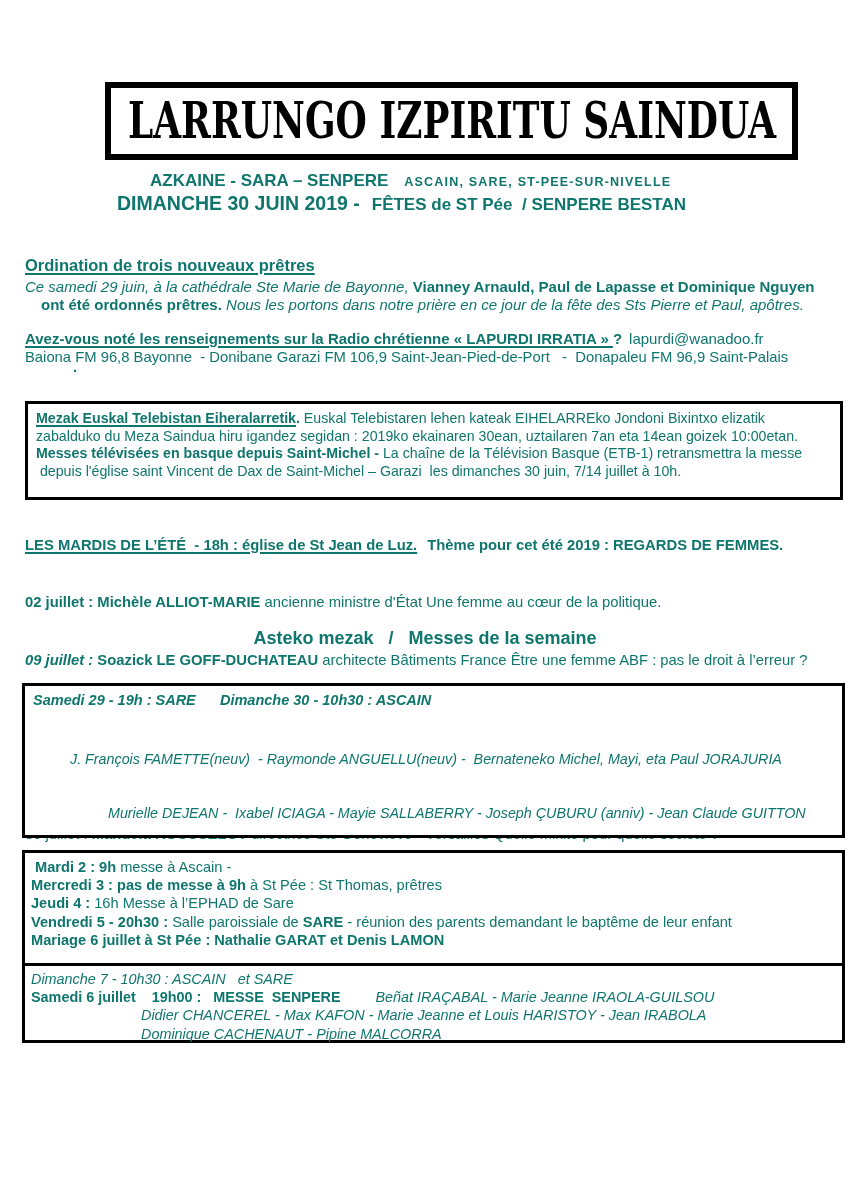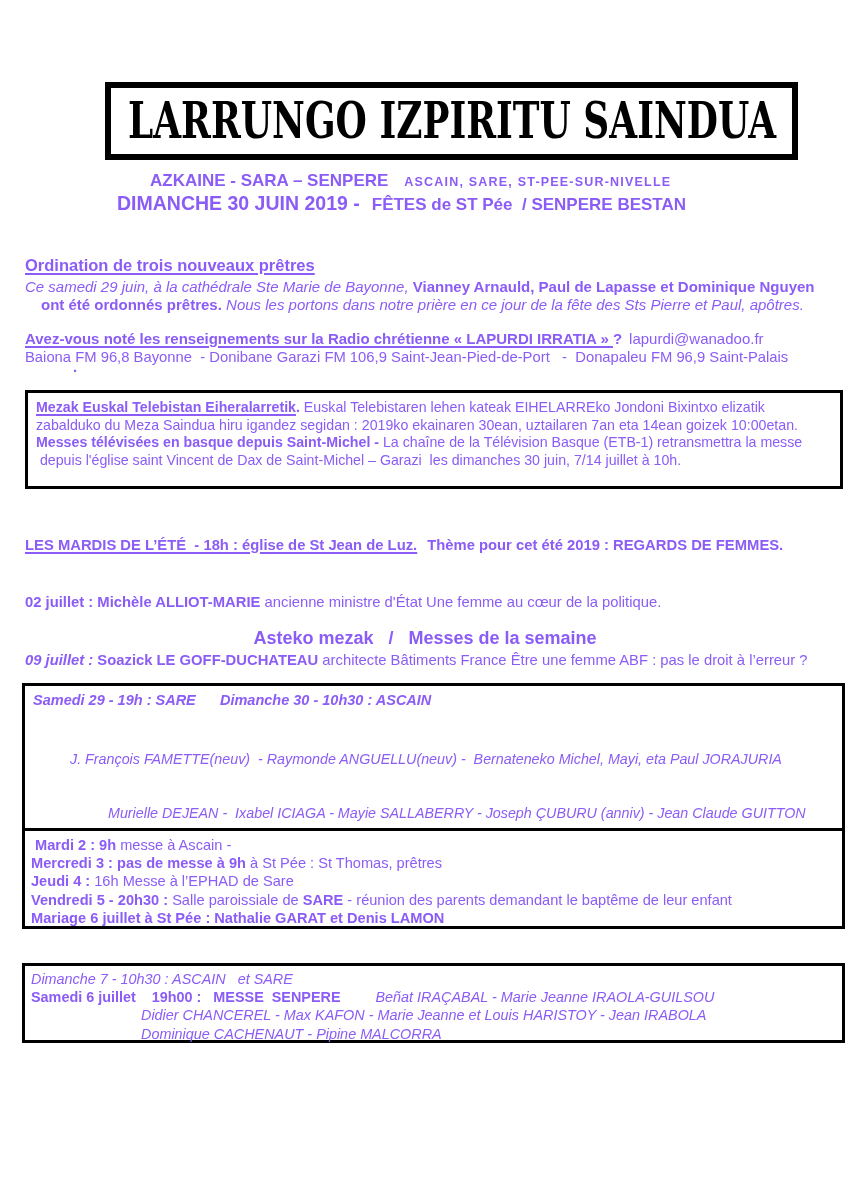--- a/index.html
+++ b/index.html
@@ -1,16 +1,16 @@
 <!DOCTYPE html>
 <html><head>
 <meta charset="utf-8">
 <style>
   html,body{margin:0;padding:0;background:#fff;}
-  .page{position:relative;width:850px;height:1203px;background:#fff;color:#8b5cf6;
+  .page{position:relative;width:850px;height:1203px;background:#fff;color:#0f766e;
         font-family:"Liberation Sans",sans-serif;overflow:hidden;}
   .abs{position:absolute;white-space:pre;}
   .b{font-weight:bold;}
   .i{font-style:italic;}
   .u{text-decoration:underline;text-decoration-thickness:1.5px;text-underline-offset:2px;}
 
   .logo-box{position:absolute;left:105px;top:82px;width:693px;height:78px;
             border:6px solid #000;box-sizing:border-box;display:flex;
             align-items:center;justify-content:center;background:#fff;}
 
@@ -21,21 +21,21 @@
 
   .ord-title{left:25px;top:256px;font-size:16.5px;}
   .ord-l1{left:25px;top:278px;font-size:15px;}
   .ord-l2{left:25px;top:296px;font-size:15px;margin-left:16px;}
 
   .avez{left:25px;top:330px;font-size:15px;}
   .avez-email{margin-left:7px;font-weight:normal;}
   .stations{left:25px;top:349px;font-size:14.8px;}
   .straydot{left:73px;top:358px;font-size:15px;font-weight:bold;}
 
-  .tvbox{position:absolute;left:25px;top:390px;width:818px;height:99px;
+  .tvbox{position:absolute;left:25px;top:401px;width:818px;height:99px;
          border:3px solid #000;box-sizing:border-box;padding:6px 8px;
          font-size:14.2px;line-height:17.6px;background:#fff;}
   .tvbox div{white-space:pre;}
 
   .mardis{left:25px;top:497px;font-size:14.8px;line-height:19.3px;}
   .mardis div{white-space:pre;}
   .mardis-title-rest{margin-left:10px;margin-top:29px;}
 
   .week-heading{left:0;top:628px;width:850px;text-align:center;
                 font-size:18px;font-weight:bold;}
@@ -43,21 +43,21 @@
   .mass-box{position:absolute;box-sizing:border-box;border:3px solid #000;
             background:#fff;left:22px;width:823px;}
   .mass-box div{white-space:pre;}
   .box1{top:683px;height:155px;padding:6px 6px;}
   .box1-l1{font-size:14.5px;font-style:italic;font-weight:bold;padding-left:2px;}
   .box1-l2{font-size:13.8px;font-weight:bold;margin-top:5px;}
   .names{margin-top:6px;font-size:14.3px;font-style:italic;line-height:18px;}
   .n0{padding-left:39px;} .n1{padding-left:77px;} .n2{padding-left:196px;}
   .n3{padding-left:127px;} .n4{padding-left:129px;}
 
-  .box2{top:828px;height:101px;padding:5px 6px;font-size:14.6px;line-height:18.2px;}
+  .box2{top:850px;height:126px;padding:5px 6px;font-size:14.6px;line-height:18.2px;}
   .box3{top:963px;height:80px;padding:4px 6px;font-size:14.4px;line-height:18.2px;}
   .box3-l1{font-style:italic;}
   .box3-names{font-style:italic;font-weight:normal;margin-left:35px;}
   .box3-ind{padding-left:110px;font-style:italic;}
 </style>
 </head>
 <body>
 
 <div class="page">
 

